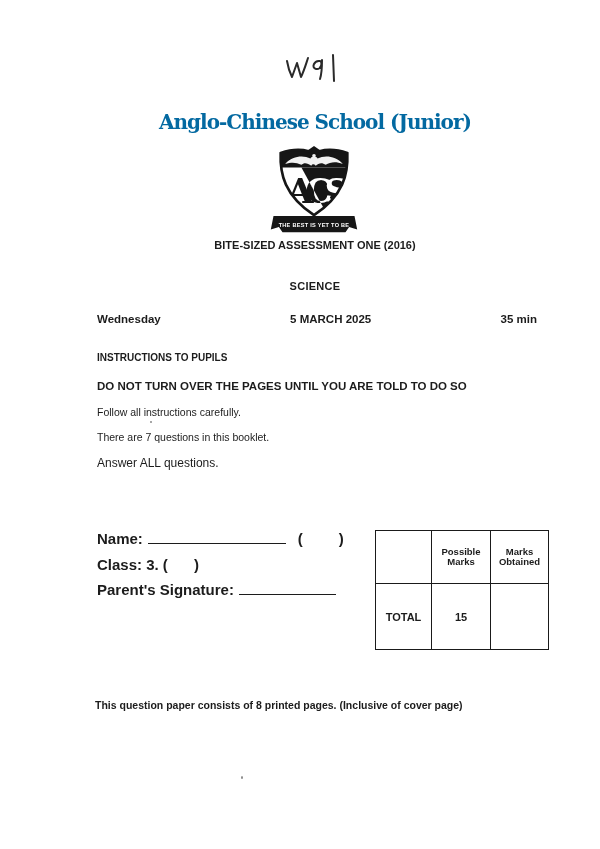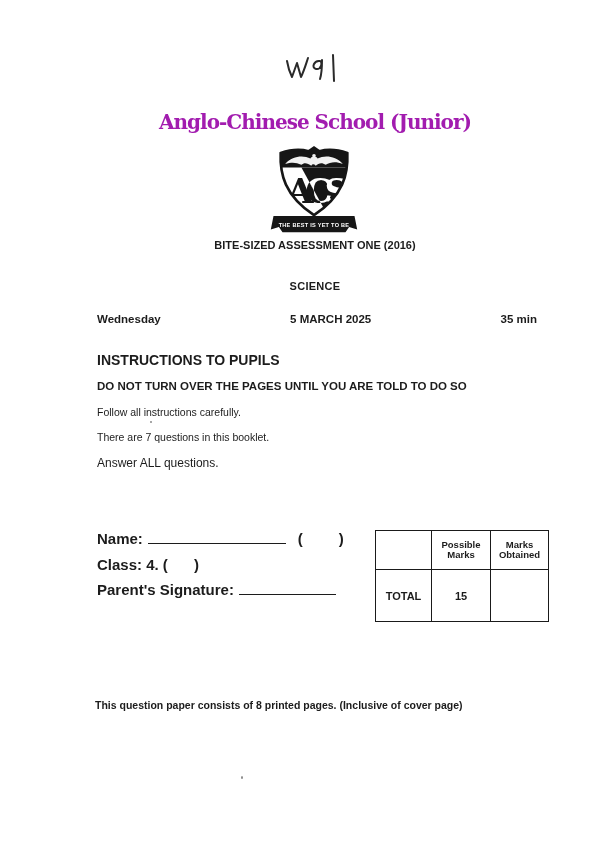--- a/index.html
+++ b/index.html
@@ -4,50 +4,50 @@
 <style>
   html,body{margin:0;padding:0;background:#ffffff;}
   .page{
     position:relative;width:600px;height:849px;background:#ffffff;
     font-family:"Liberation Sans",sans-serif;color:#1c1c1c;overflow:hidden;
   }
   .centered{position:absolute;left:30px;width:570px;text-align:center;}
   .handwritten{position:absolute;left:283px;top:50px;}
   .school-name{
     top:110px;font-family:"DejaVu Serif",serif;font-weight:bold;
-    font-size:20px;letter-spacing:-1px;color:#a21caf;
+    font-size:20px;letter-spacing:-1px;color:#0369a1;
   }
   .crest{position:absolute;left:268px;top:145px;}
   .assess{top:239px;font-weight:bold;font-size:11px;line-height:13px;}
   .subject{top:280px;font-weight:bold;font-size:11px;letter-spacing:.3px;}
   .schedule{
     position:absolute;top:313px;left:97px;width:440px;display:flex;
     justify-content:space-between;font-weight:bold;font-size:11.5px;
   }
   .instr{position:absolute;left:97px;}
-  .instr-heading{top:352px;font-weight:bold;font-size:14px;text-align:center;}
+  .instr-heading{top:352px;font-weight:bold;font-size:10px;text-align:center;}
   .instr-warning{top:380px;font-weight:bold;font-size:11.5px;}
   .instr-line1{top:406px;font-size:10.5px;}
   .instr-line2{top:431px;font-size:10.5px;}
   .instr-line3{top:456px;font-size:12px;}
   .field-row{position:absolute;left:97px;font-weight:bold;font-size:15px;}
   .name-row{top:530px;}
   .class-row{top:556px;}
   .parent-row{top:581px;}
   .blank-line{display:inline-block;border-bottom:1.6px solid #1c1c1c;height:10px;vertical-align:baseline;}
   .name-line{width:138px;margin-left:5px;}
   .parent-line{width:97px;margin-left:5px;}
   .paren-open{margin-left:12px;}
   .paren-close{margin-left:36px;}
   .class-gap{display:inline-block;width:26px;}
   .marks-table{
     position:absolute;left:375px;top:530px;border-collapse:collapse;
     table-layout:fixed;
   }
-  .marks-table th,.marks-table td{border:1.7px solid #1a1a1a;padding:5px 2px;}
+  .marks-table th,.marks-table td{border:1.7px solid #1a1a1a;padding:12px 2px;}
   .marks-table th{height:28px;font-size:9.5px;line-height:10.5px;font-weight:bold;text-align:center;vertical-align:middle;}
   .marks-table td{height:41px;font-size:11px;font-weight:bold;text-align:center;vertical-align:middle;}
   .col-label{width:51px;}
   .col-possible{width:54px;}
   .col-obtained{width:53px;margin-top:16px;}
   .footer{position:absolute;left:95px;top:699px;font-weight:bold;font-size:10.5px;}
   .artifact{position:absolute;background:#8a8a8a;border-radius:50%;}
   .artifact-1{left:150px;top:421px;width:2px;height:2px;}
   .artifact-2{left:241px;top:776px;width:2px;height:3px;}
 </style>
@@ -121,21 +121,21 @@
   <div class="instr instr-heading">INSTRUCTIONS TO PUPILS</div>
   <div class="instr instr-warning">DO NOT TURN OVER THE PAGES UNTIL YOU ARE TOLD TO DO SO</div>
   <div class="instr instr-line1">Follow all instructions carefully.</div>
   <div class="instr instr-line2">There are 7 questions in this booklet.</div>
   <div class="instr instr-line3">Answer ALL questions.</div>
 
   <div class="field-row name-row">
     <span>Name:</span><span class="blank-line name-line"></span><span class="paren-open">(</span><span class="paren-close">)</span>
   </div>
   <div class="field-row class-row">
-    <span>Class: 4. (</span><span class="class-gap"></span><span>)</span>
+    <span>Class: 3. (</span><span class="class-gap"></span><span>)</span>
   </div>
   <div class="field-row parent-row">
     <span>Parent's Signature:</span><span class="blank-line parent-line"></span>
   </div>
 
   <table class="marks-table">
     <tbody>
         <tr>
       <th class="col-label"></th>
       <th class="col-possible">Possible Marks</th>

